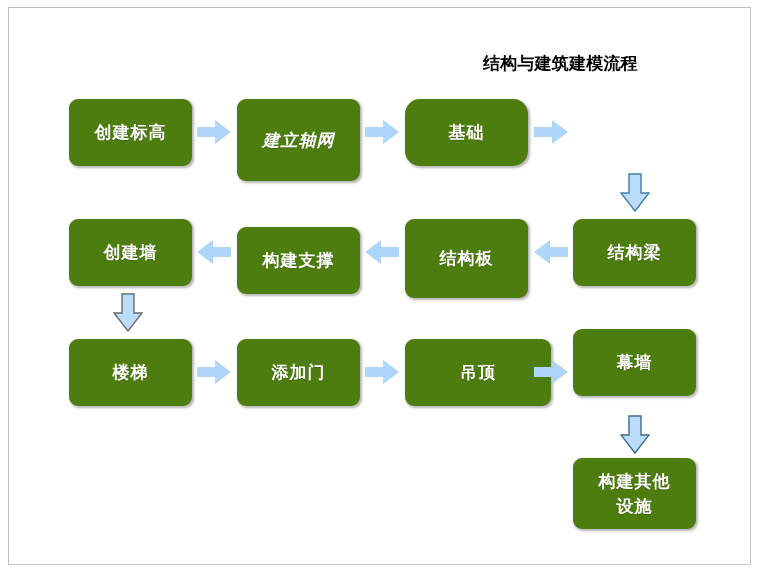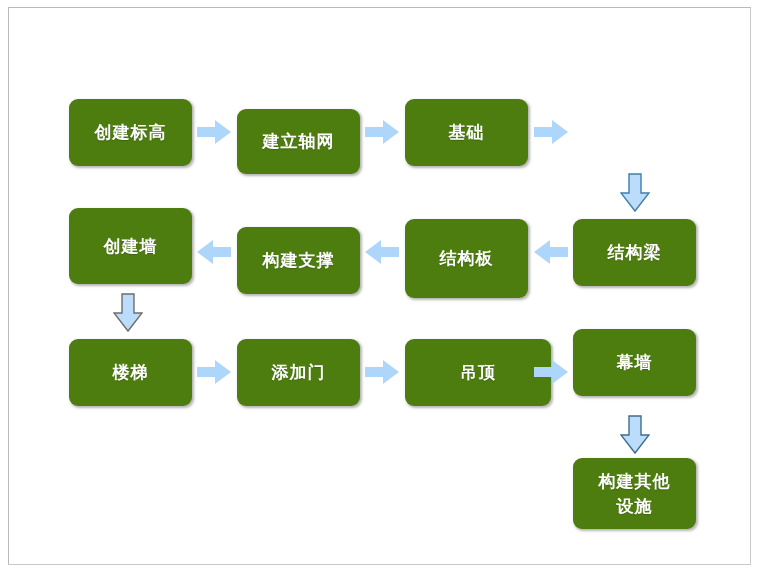--- a/index.html
+++ b/index.html
@@ -84,53 +84,54 @@
   }
   .arrow-v svg { display: block; width: 30px; height: 40px; }
 </style>
 </head>
 <body>
 
 <div id="canvas">
 
   <div id="page-frame"></div>
 
+  <div id="title">结构与建筑建模流程</div>
 
   <div class="node" style="left:69px; top:99px; width:123px; height:67px;">创建标高</div>
 
   <div class="arrow-h" style="left:197px; top:119px;">
     <svg viewBox="0 0 34 26" xmlns="http://www.w3.org/2000/svg">
       <polygon points="0,8 18,8 18,1 34,13 18,25 18,18 0,18" fill="#aed6fa"></polygon>
     </svg>
   </div>
 
-  <div class="node" style="left:237px; top:109px; width:123px; height:65px;">建立轴网</div>
+  <div class="node" style="left:237px; top:99px; width:123px; height:82px;font-style:italic;">建立轴网</div>
 
   <div class="arrow-h" style="left:365px; top:119px;">
     <svg viewBox="0 0 34 26" xmlns="http://www.w3.org/2000/svg">
       <polygon points="0,8 18,8 18,1 34,13 18,25 18,18 0,18" fill="#aed6fa"></polygon>
     </svg>
   </div>
 
-  <div class="node" style="left:405px; top:99px; width:123px; height:67px;">基础</div>
+  <div class="node" style="left:405px; top:99px; width:123px; height:67px;border-radius:15px;">基础</div>
 
   <div class="arrow-h" style="left:534px; top:119px;">
     <svg viewBox="0 0 34 26" xmlns="http://www.w3.org/2000/svg">
       <polygon points="0,8 18,8 18,1 34,13 18,25 18,18 0,18" fill="#aed6fa"></polygon>
     </svg>
   </div>
 
 
   <div class="arrow-v" style="left:620px; top:173px;">
     <svg viewBox="0 0 30 40" xmlns="http://www.w3.org/2000/svg">
       <polygon points="9,1 21,1 21,20 29,20 15,38 1,20 9,20" fill="#bcdcfb" stroke="#3f7fa8" stroke-width="1.4" stroke-linejoin="miter"></polygon>
     </svg>
   </div>
 
-  <div class="node" style="left:69px; top:208px; width:123px; height:76px;">创建墙</div>
+  <div class="node" style="left:69px; top:219px; width:123px; height:67px;">创建墙</div>
 
   <div class="arrow-h" style="left:197px; top:239px;">
     <svg viewBox="0 0 34 26" xmlns="http://www.w3.org/2000/svg">
       <polygon points="34,8 16,8 16,1 0,13 16,25 16,18 34,18" fill="#aed6fa"></polygon>
     </svg>
   </div>
 
   <div class="node" style="left:237px; top:227px; width:123px; height:67px;">构建支撑</div>
 
   <div class="arrow-h" style="left:365px; top:239px;">

